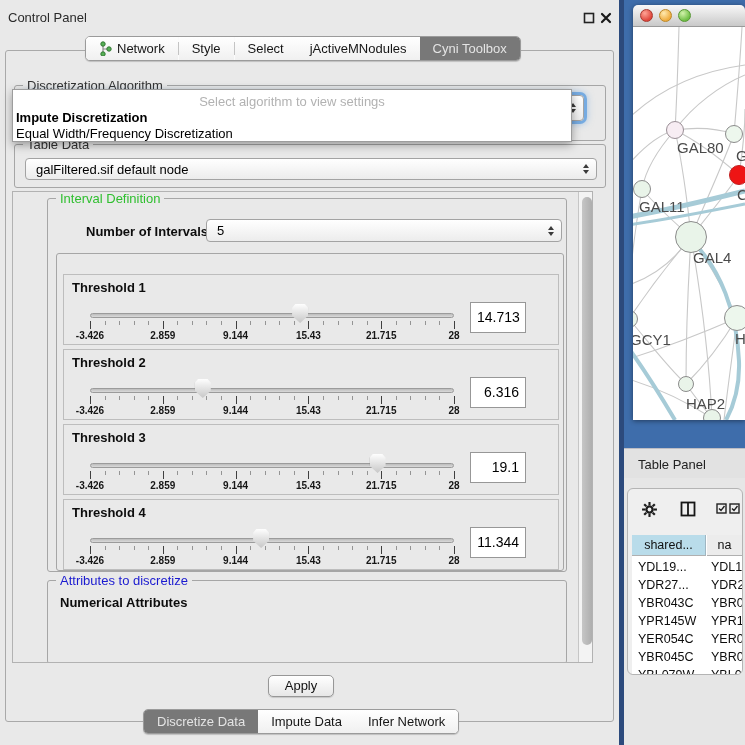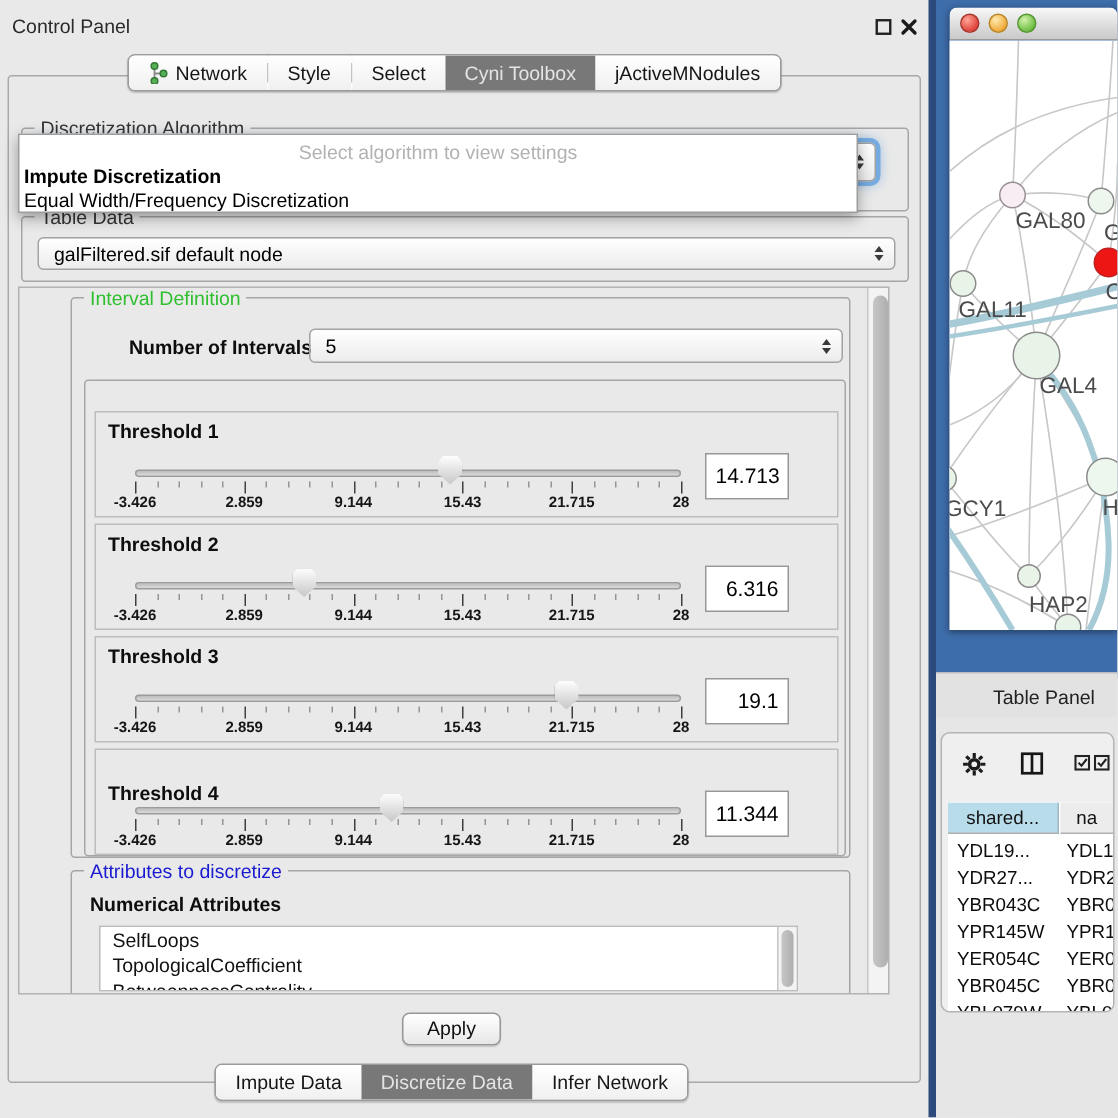--- a/index.html
+++ b/index.html
@@ -93,21 +93,21 @@
   .tl-red    { background:radial-gradient(circle at 35% 30%, #ffa496, #df463c 70%); border:1px solid #a8382e; }
   .tl-yellow { background:radial-gradient(circle at 35% 30%, #ffeab0, #efac3e 70%); border:1px solid #bb8726; }
   .tl-green  { background:radial-gradient(circle at 35% 30%, #d2f2ab, #6fbf45 70%); border:1px solid #569733; }
   #net-canvas { position:absolute; left:0; top:22px; width:112px; height:393px;
     background:#fff; overflow:hidden; }
   .net-node { position:absolute; border-radius:50%; z-index:2; }
   .net-label { position:absolute; font-size:15px; color:#4b4b4b; white-space:nowrap; z-index:3; }
 
   #tp-header { position:absolute; left:624px; top:448px; width:121px; height:30px;
     background:#e2e2e2; border-top:1px solid #bdbdc4; }
-  #tp-header .t { position:absolute; left:14px; top:8px; font-size:13px; color:#222;margin-left:24px; }
+  #tp-header .t { position:absolute; left:14px; top:8px; font-size:13px; color:#222; }
   #tp-body { position:absolute; left:624px; top:478px; width:121px; height:267px; background:#e6e6e6; }
   #tp-container { position:absolute; left:3px; top:10px; width:116px; height:187px;
     background:#efefef; border:1px solid #b4b4b4; border-radius:6px; overflow:hidden; }
   #tp-table { position:absolute; left:4px; top:46px; width:110px; height:176px; background:#fff; overflow:hidden; }
   .tp-hcell { position:absolute; top:0; height:21px; font-size:12.5px; line-height:21px;
     text-align:center; border-bottom:1px solid #b0b0b0; overflow:hidden; }
   .tp-cell { position:absolute; height:18px; font-size:12.5px; line-height:18px;
     color:#0d0d0d; white-space:nowrap; overflow:hidden; }
   #tp-hscroll { position:absolute; left:3px; top:222px; width:108px; height:12px;
     background:#f1f1f1; border:1px solid #c9c9c9; border-radius:6px; }
@@ -145,25 +145,25 @@
         <span>Network</span>
       </div>
       <div class="seg-sep"></div>
       <div class="seg">
         <span>Style</span>
       </div>
       <div class="seg-sep"></div>
       <div class="seg">
         <span>Select</span>
       </div>
+      <div class="seg">
+        <span>jActiveMNodules</span>
+      </div>
       <div class="seg active">
         <span>Cyni Toolbox</span>
-      </div>
-      <div class="seg">
-        <span>jActiveMNodules</span>
       </div>
     </div>
 
   <div class="group" style="left:14px;top:80px;width:592px;height:56px;">
     <span class="gtitle" style="top:-8px;">Discretization Algorithm</span>
   </div>
   <div class="combo focus-ring" style="left:24px;top:90px;width:560px;height:26px;z-index:5;">
     <span class="arrows">
         <span class="tri-up"></span>
         <span class="tri-down"></span>
@@ -325,21 +325,21 @@
               <span class="ticklabel" style="left: 20%;">2.859</span>
               <span class="ticklabel" style="left: 40%;">9.144</span>
               <span class="ticklabel" style="left: 60%;">15.43</span>
               <span class="ticklabel" style="left: 80%;">21.715</span>
               <span class="ticklabel" style="left: 100%;">28</span>
             </div>
             <div class="thumb" style="left: 305.6px;"></div>
             <div class="valfield">19.1</div>
           </div>
           <div class="thr-panel" style="top: 245px;">
-            <div class="bold13" style="left: 8px; top: 5px; margin-top: 16px;">Threshold 4</div>
+            <div class="bold13" style="left: 8px; top: 5px;">Threshold 4</div>
             <div class="track"></div>
             <div class="ticks">
               <span class="tick major" style="left: 0%;"></span>
               <span class="tick minor" style="left: 4%;"></span>
               <span class="tick minor" style="left: 8%;"></span>
               <span class="tick minor" style="left: 12%;"></span>
               <span class="tick minor" style="left: 16%;"></span>
               <span class="tick major" style="left: 20%;"></span>
               <span class="tick minor" style="left: 24%;"></span>
               <span class="tick minor" style="left: 28%;"></span>
@@ -372,43 +372,35 @@
             </div>
             <div class="thumb" style="left: 189.1px;"></div>
             <div class="valfield">11.344</div>
           </div>
         </div>
     </div>
 
     <div class="group" style="left:34px;top:388px;width:520px;height:84px;">
       <span class="gtitle blue">Attributes to discretize</span>
       <span class="bold13" style="left:12px;top:14px;">Numerical Attributes</span>
-      <div class="listbox" id="attr-list" style="left:18px;top:36px;width:466px;height:44px;">
-        <div class="sb-track-v" style="right:0;top:0;width:13px;height:100%;">
-          <div class="sb-thumb" style="left:2px;top:2px;width:8px;height:38px;"></div>
-        </div>
-      <div class="item">SelfLoops</div>
-          <div class="item">TopologicalCoefficient</div>
-          <div class="item">BetweennessCentrality</div>
-        </div>
     </div>
 
     <div class="sb-track-v" style="left:565px;top:0;width:16px;height:100%;">
       <div class="sb-thumb" style="left:3px;top:5px;width:10px;height:448px;"></div>
     </div>
   </div>
 
   <div class="button" style="left:268px;top:670px;width:66px;height:22px;">Apply</div>
 
   <div id="cp-bottom-tabbar" class="seg-bar" style="left:143px;top:704px;">
+      <div class="seg active">
+        <span>Discretize Data</span>
+      </div>
       <div class="seg">
         <span>Impute Data</span>
-      </div>
-      <div class="seg active">
-        <span>Discretize Data</span>
       </div>
       <div class="seg">
         <span>Infer Network</span>
       </div>
     </div>
 </div>
 
 <div id="navy-strip"></div>
 <div id="desktop-blue"></div>
 

